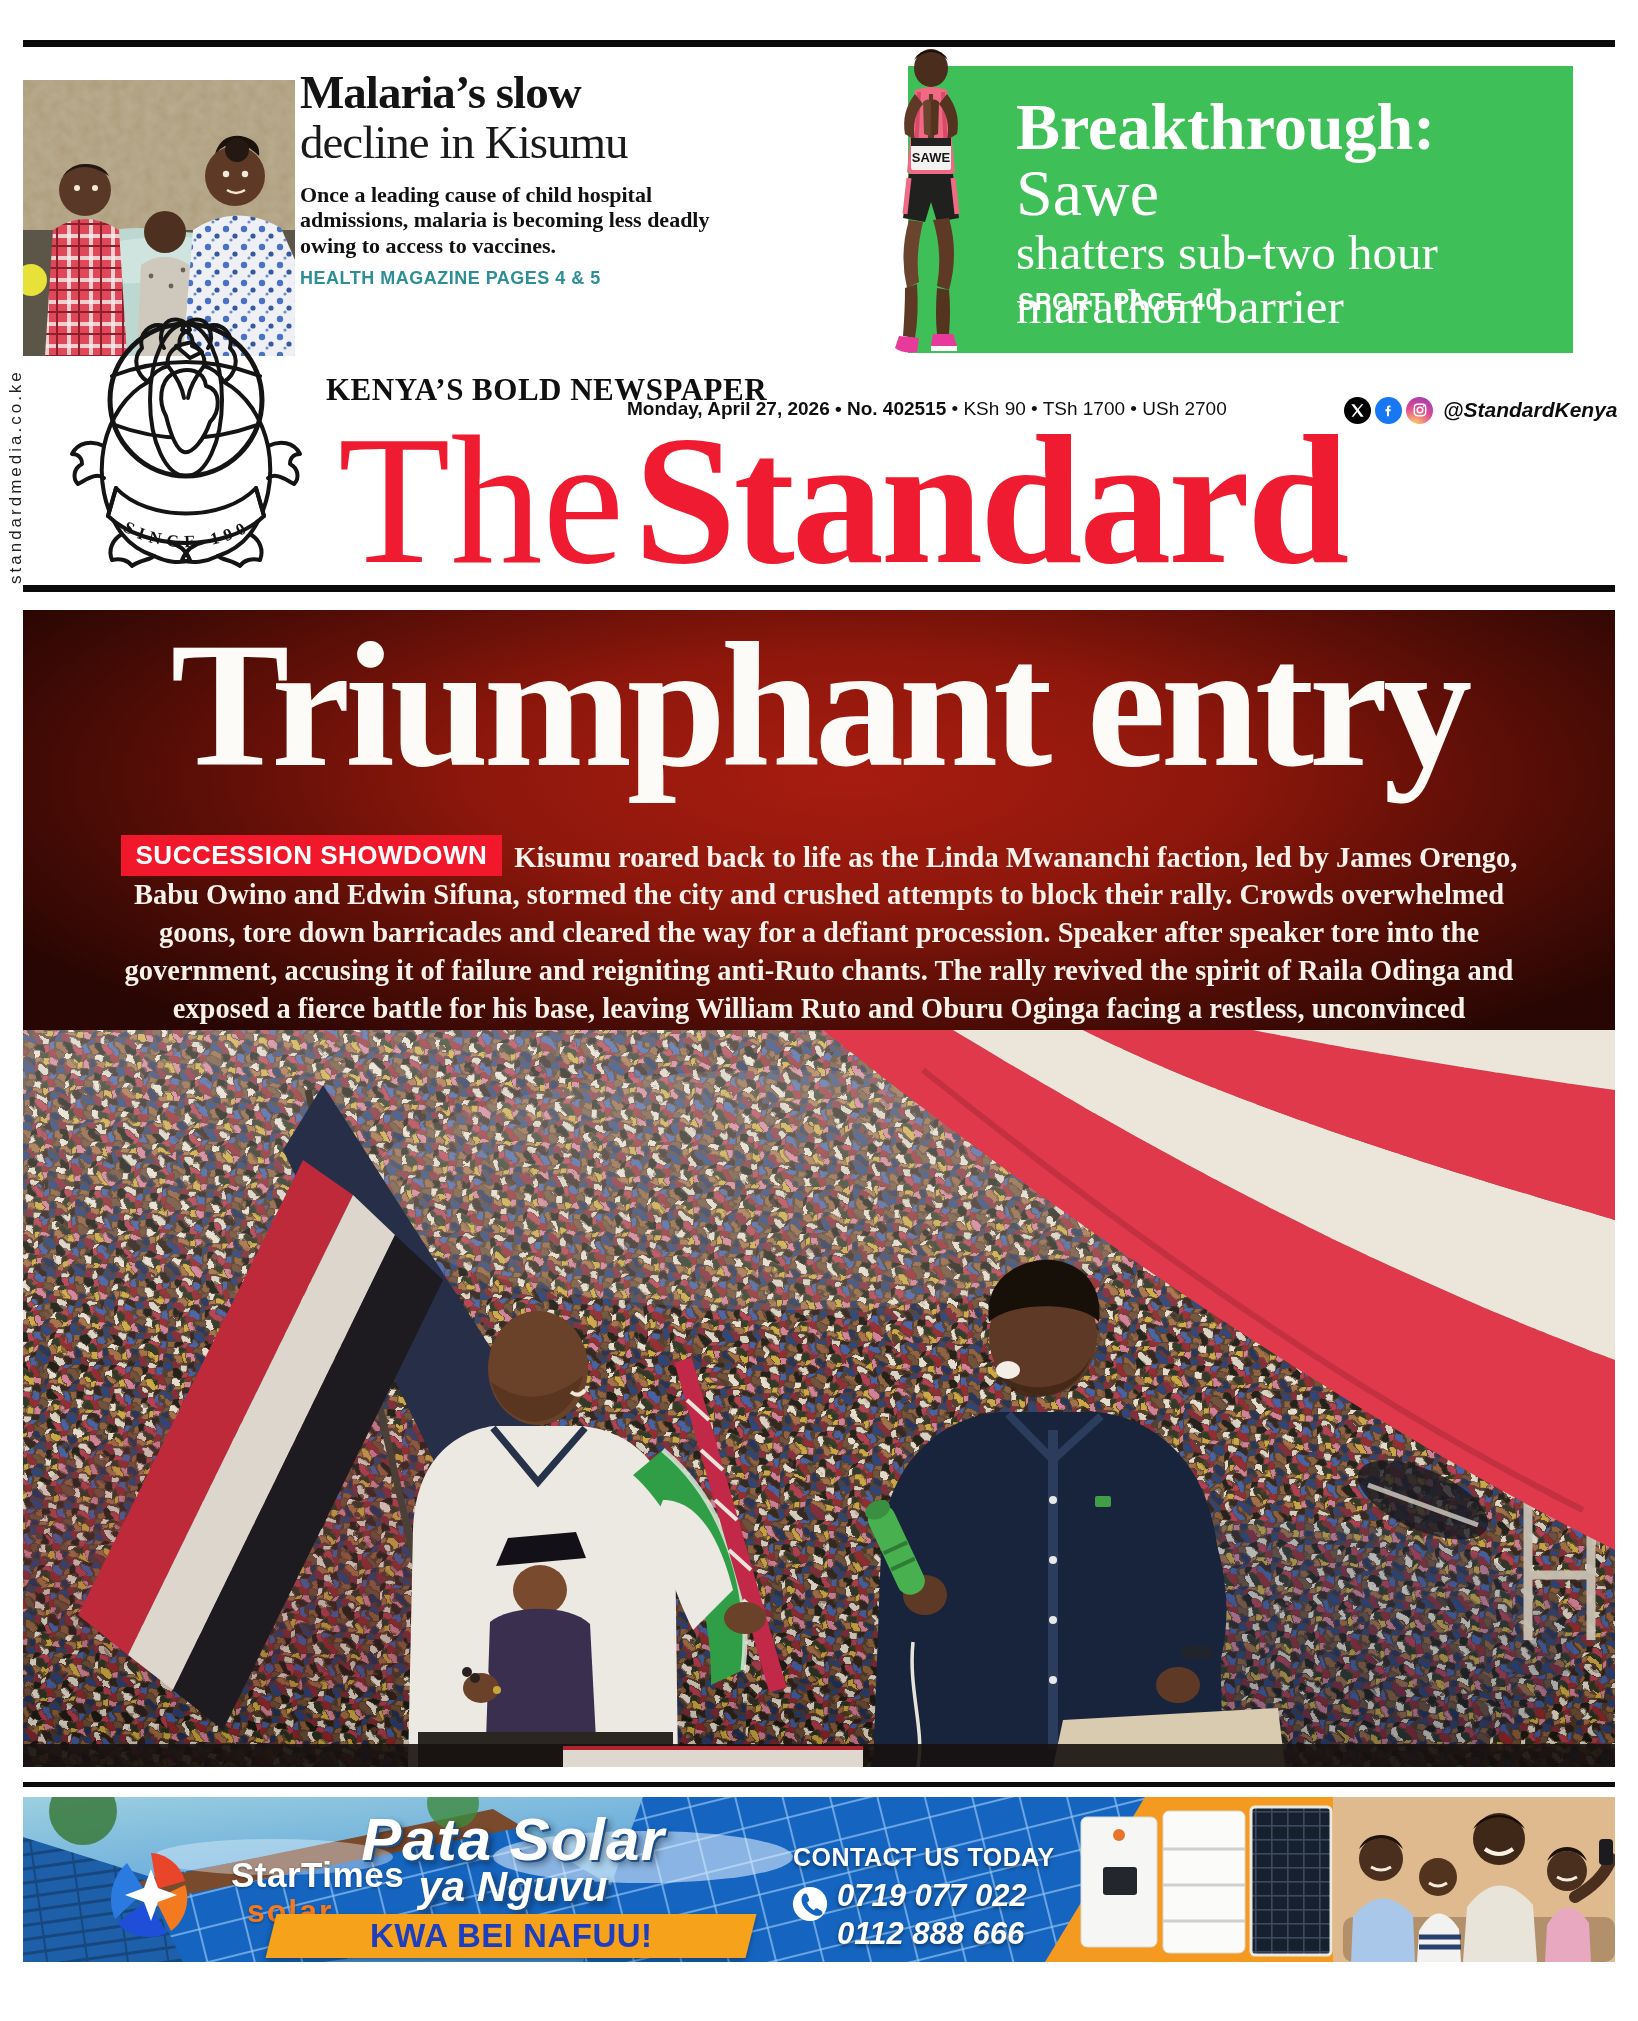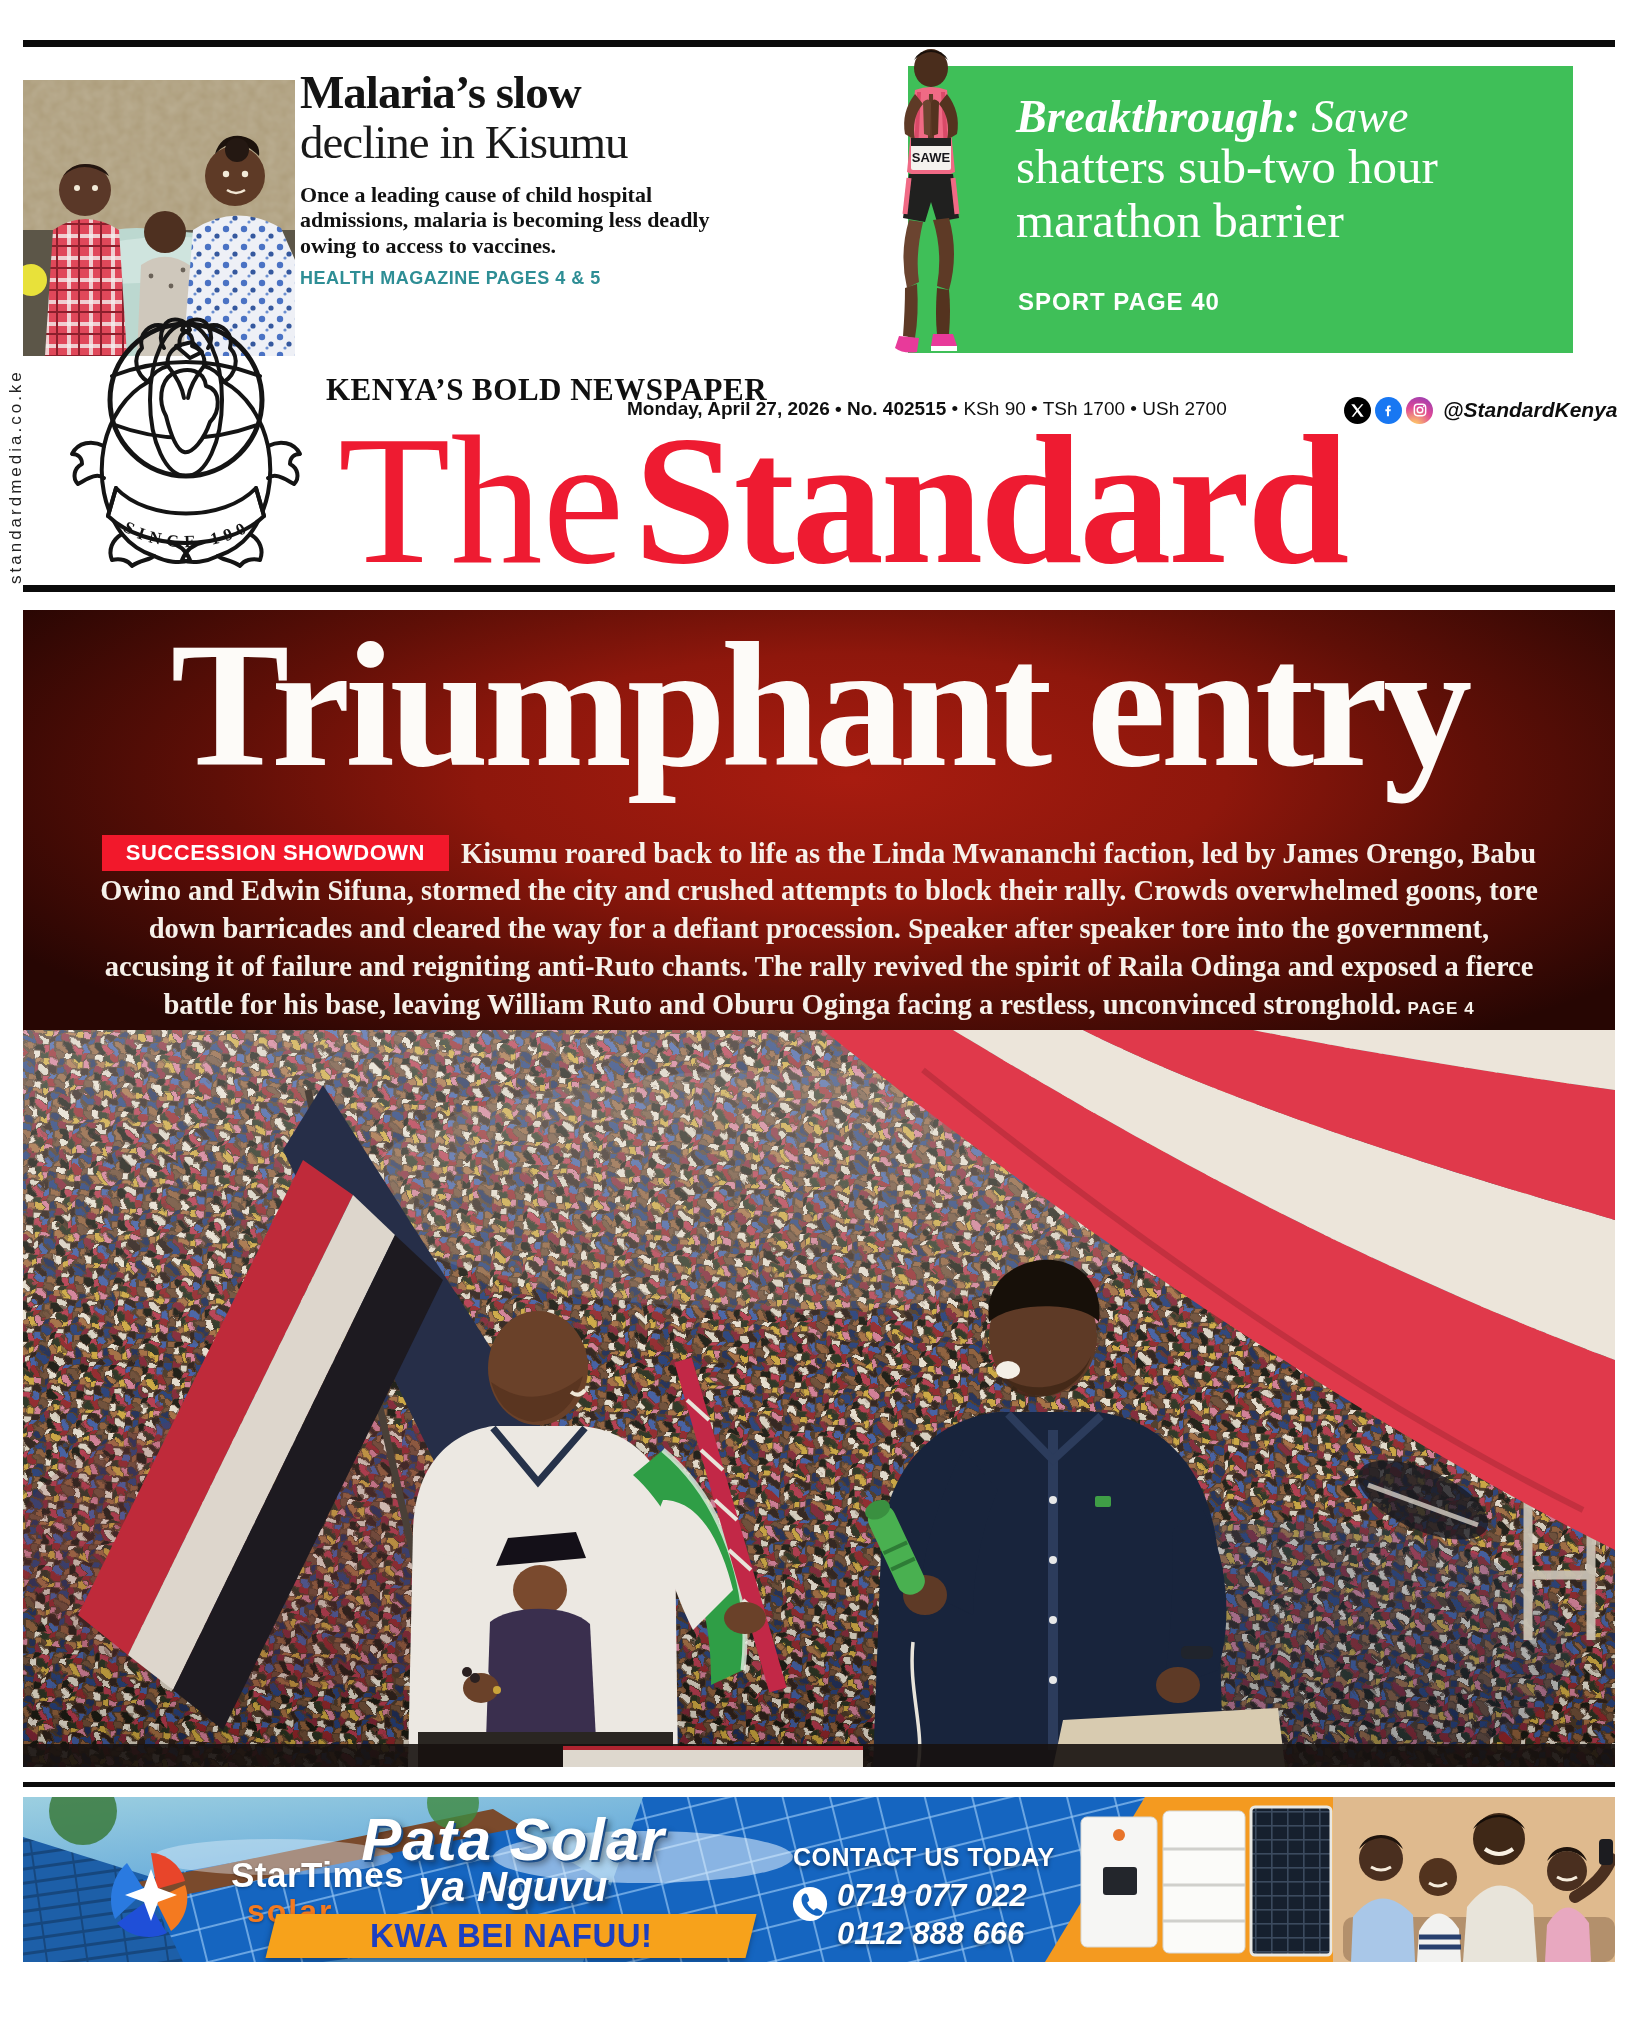--- a/index.html
+++ b/index.html
@@ -15,21 +15,21 @@
   
   #malaria-photo{left:23px;top:80px;width:272px;height:276px;}
   #malaria-block{left:300px;top:68px;width:420px;}
   #malaria-h1{font-size:47px;font-weight:700;color:#141414;line-height:1.06;letter-spacing:-1px;}
   #malaria-h2{font-size:47px;font-weight:400;color:#1a1a1a;line-height:1.06;letter-spacing:-1px;}
   #malaria-body{margin-top:14px;font-size:22px;line-height:1.16;color:#111;width:410px;font-weight:bold;}
   #malaria-kicker{margin-top:10px;font-size:18px;font-weight:700;color:#2e8e95;letter-spacing:.5px;}
 
   #green-box{left:908px;top:66px;width:665px;height:287px;background:#3fbf58;}
   #green-text{position:absolute;left:108px;top:28px;color:#fff;}
-  .gt1{font-size:46px;line-height:1.0;font-style:italic;}
+  .gt1{font-size:66px;line-height:1.0;}
   .gt1 b{font-weight:700;}
   .gt2{font-size:49px;line-height:1.1;font-weight:400;}
   #sport-kicker{position:absolute;left:110px;bottom:37px;color:#fff;font-weight:700;
                 font-size:24px;letter-spacing:1px;}
   #runner{left:845px;top:42px;width:170px;height:330px;z-index:5;}
 
   
   #vertical-site{left:6px;top:272px;height:312px;width:26px;writing-mode:vertical-rl;
       transform:rotate(180deg);font-size:17px;letter-spacing:3px;color:#222;}
   #crest{left:52px;top:282px;width:268px;height:300px;}
@@ -49,21 +49,21 @@
 
   
   #lead-box{left:23px;top:610px;width:1592px;height:420px;
      background:radial-gradient(ellipse 62% 78% at 52% 40%, #a81c10 0%, #8e170c 38%, #5f0f07 64%, #270603 100%);}
   #lead-headline{position:absolute;left:0;top:6px;width:100%;text-align:center;color:#fdfbf8;
      font-size:178px;font-weight:700;letter-spacing:-5px;line-height:1;}
   #lead-para{position:absolute;left:76px;top:196px;width:1440px;text-align:center;
      color:#f6f1ea;font-size:28.5px;font-weight:700;line-height:1.33;}
   #lead-badge{display:inline-block;background:#f2182b;color:#fff;
      font-family:"Liberation Sans","DejaVu Sans",sans-serif;
-     font-size:22px;font-weight:700;letter-spacing:.5px;padding:3px 24px 4px;margin-right:12px;
+     font-size:26px;font-weight:700;letter-spacing:.5px;padding:3px 15px 4px;margin-right:12px;
      vertical-align:3px;}
   #lead-pageref{font-family:"Liberation Sans","DejaVu Sans",sans-serif;font-size:17px;
      font-weight:700;letter-spacing:1px;margin-left:6px;}
 
   
   #main-photo{left:23px;top:1030px;width:1592px;height:737px;}
 
   
   #ad{left:23px;top:1797px;width:1592px;height:165px;overflow:hidden;}
   #ad-bg{position:absolute;left:0;top:0;}

